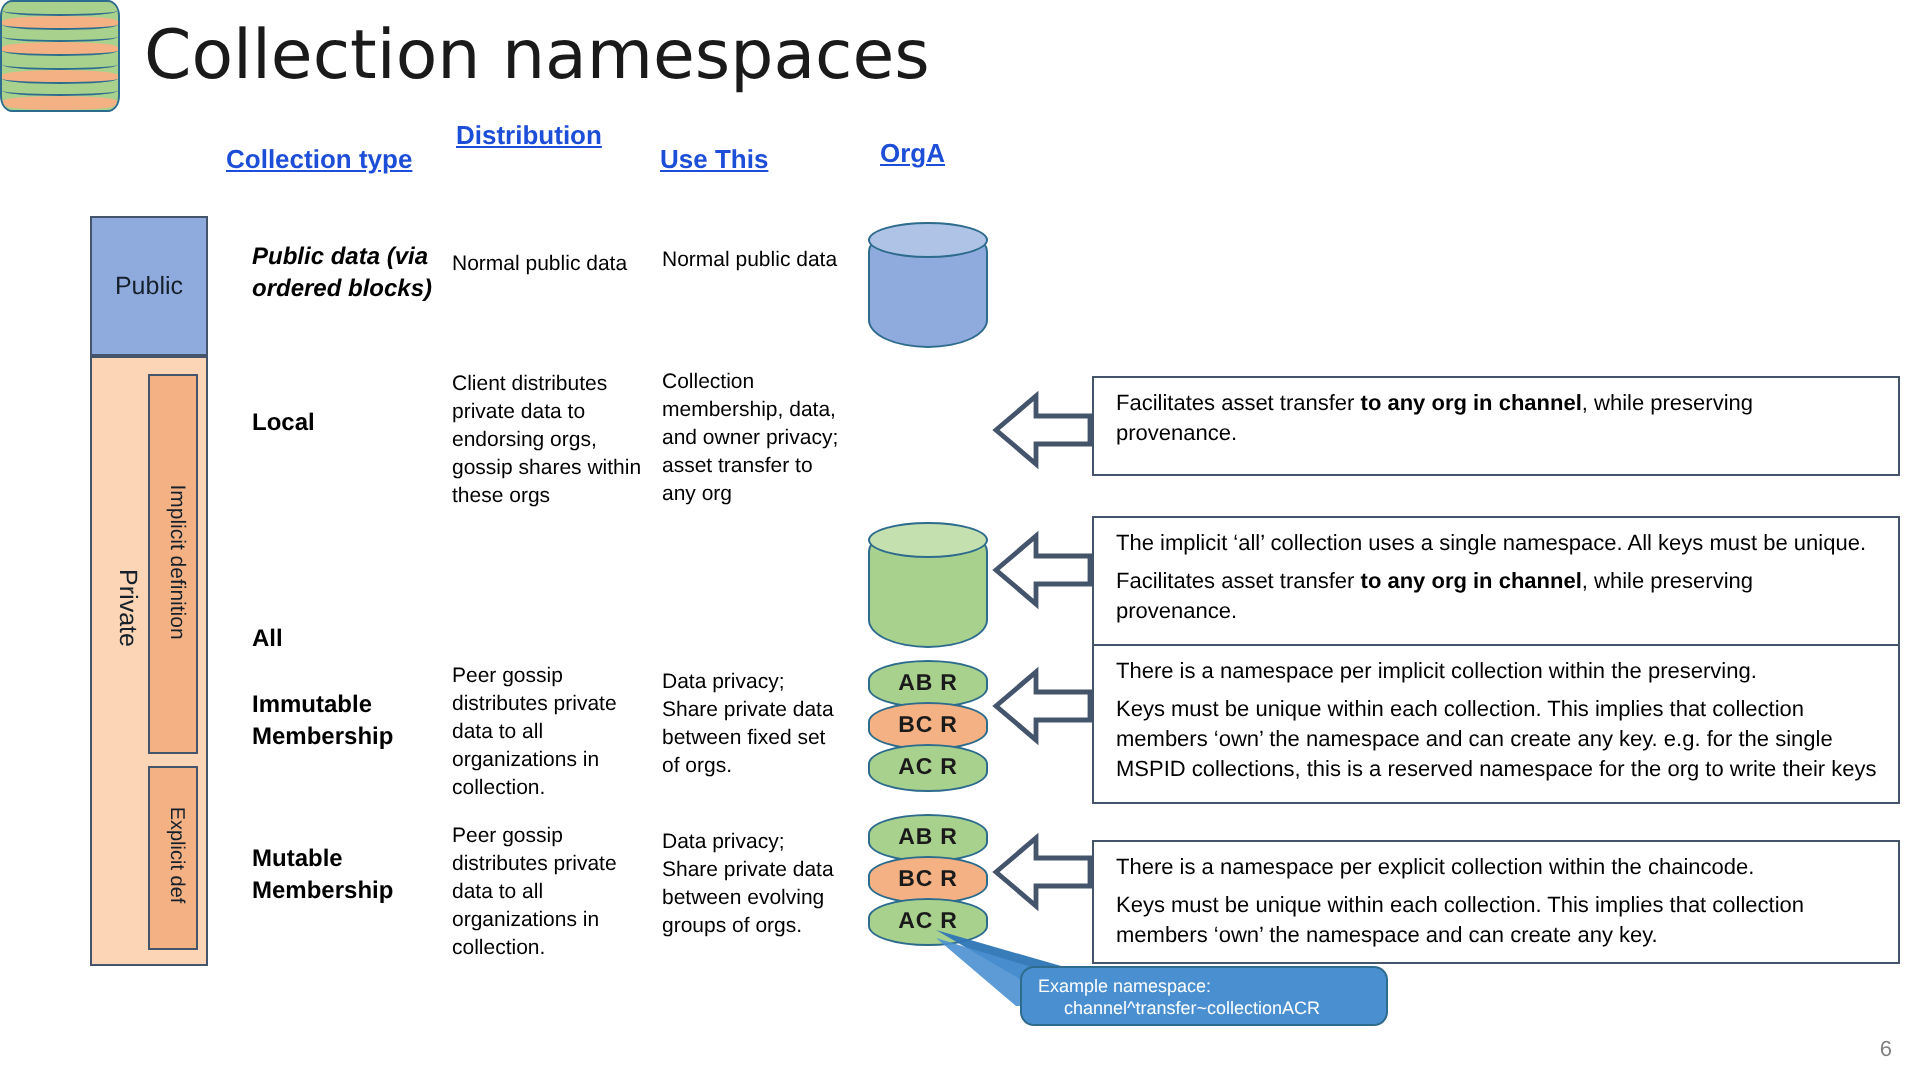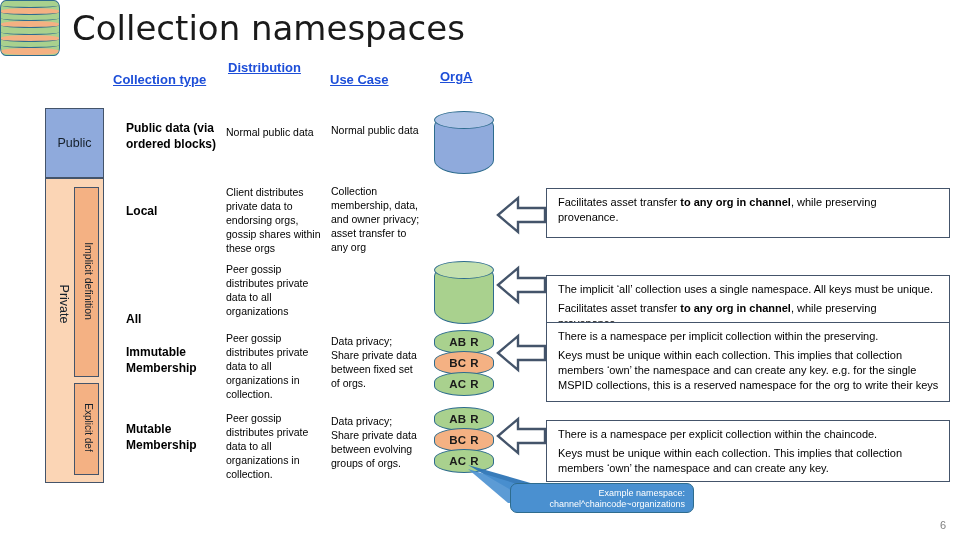--- a/index.html
+++ b/index.html
@@ -112,75 +112,74 @@
 
   
   .rbox{
     position:absolute;border:1.5px solid #44546a;background:#ffffff;box-sizing:border-box;
     padding:6px 9px 6px 11px;
   }
   .rbox p{margin:0 0 4px 0;font-size:11px;line-height:15px;color:#000;}
   .rbox p:last-child{margin-bottom:0;}
   .rbox b{font-weight:700;}
   #rbox-local{left:546px;top:188px;width:404px;height:50px;}
-  #rbox-all{left:546px;top:275px;width:404px;height:68px;}
+  #rbox-all{left:546px;top:258px;width:404px;height:68px;}
   #rbox-implicit{left:546px;top:322px;width:404px;height:80px;}
   #rbox-explicit{left:546px;top:420px;width:404px;height:62px;}
 
   
   #callout-tail{position:absolute;left:468px;top:455px;}
   #callout{
     position:absolute;left:510px;top:483px;width:184px;height:30px;
     background:#4a90d0;border:1px solid #2e6c8e;border-radius:7px;
-    padding:4px 8px;box-sizing:border-box;text-align:right;
+    padding:4px 8px;box-sizing:border-box;
   }
   #callout .cline{font-size:9px;line-height:11px;color:#ffffff;}
   #callout .cline.indent{padding-left:13px;}
 
   
   #page-number{
     position:absolute;right:14px;bottom:9px;font-size:11px;color:#808080;
   }
 </style>
 </head>
 <body>
 
 <div class="slide">
 
   <div id="title">Collection namespaces</div>
 
   <div class="col-head" id="h-collection">Collection type</div>
   <div class="col-head" id="h-distribution">Distribution</div>
-  <div class="col-head" id="h-usecase">Use Case</div>
+  <div class="col-head" id="h-usecase">Use This</div>
   <div class="col-head" id="h-orga">OrgA</div>
 
   <div class="catbox" id="public-box">
     <span id="public-label">Public</span>
   </div>
 
   <div class="catbox" id="private-box">
     <span id="private-label">Private</span>
     <div id="implicit-box">
       <span id="implicit-label">Implicit  definition</span>
     </div>
     <div id="explicit-box">
       <span id="explicit-label">Explicit def</span>
     </div>
   </div>
 
-  <div class="c-type" style="top:120px;">Public data (via ordered blocks)</div>
+  <div class="c-type" style="top:120px;font-style:italic;">Public data (via ordered blocks)</div>
   <div class="c-dist" style="top:125px;">Normal public data</div>
   <div class="c-use" style="top:123px;">Normal public data</div>
 
   <div class="c-type" style="top:203px;">Local</div>
   <div class="c-dist" style="top:185px;">Client distributes private data to endorsing orgs, gossip shares within these orgs</div>
   <div class="c-use" style="top:184px;">Collection membership, data, and owner privacy; asset transfer to any org</div>
 
   <div class="c-type" style="top:271px;margin-top:40px;">All</div>
-  <div class="c-dist" style="top:262px;">Peer gossip distributes private data to all organizations</div>
 
   <div class="c-type" style="top:344px;">Immutable Membership</div>
   <div class="c-dist" style="top:331px;">Peer gossip distributes private data to all organizations in collection.</div>
   <div class="c-use" style="top:334px;">Data privacy; Share private data between fixed set of orgs.</div>
 
   <div class="c-type" style="top:421px;">Mutable Membership</div>
   <div class="c-dist" style="top:411px;">Peer gossip distributes private data to all organizations in collection.</div>
   <div class="c-use" style="top:414px;">Data privacy; Share private data between evolving groups of orgs.</div>
 
   <div class="cyl" id="cyl-public">
@@ -257,18 +256,18 @@
   </div>
 
   <div id="callout-tail">
     <svg width="130" height="50" viewBox="0 0 130 50">
       <path d="M0,10 L118,44 L58,44 Z" fill="#2e75b6" opacity="0.95"></path>
       <path d="M0,14 L112,48 L40,48 Z" fill="#4a90d0" opacity="0.9"></path>
     </svg>
   </div>
   <div id="callout">
     <div class="cline">Example namespace:</div>
-    <div class="cline indent">channel^chaincode~organizations</div>
+    <div class="cline indent">channel^transfer~collectionACR</div>
   </div>
 
   <div id="page-number">6</div>
 
 </div>
 
 </body></html>

